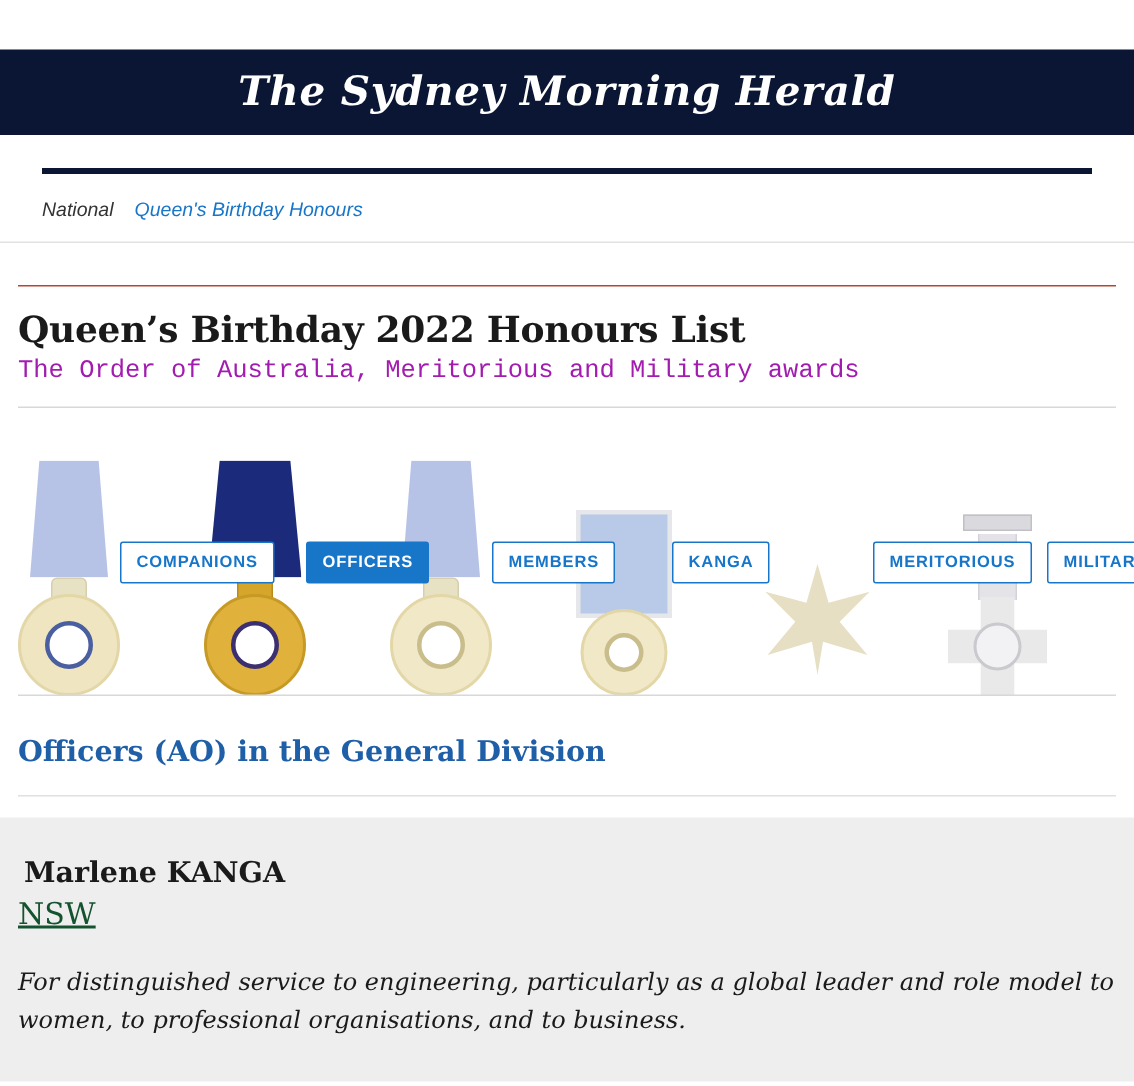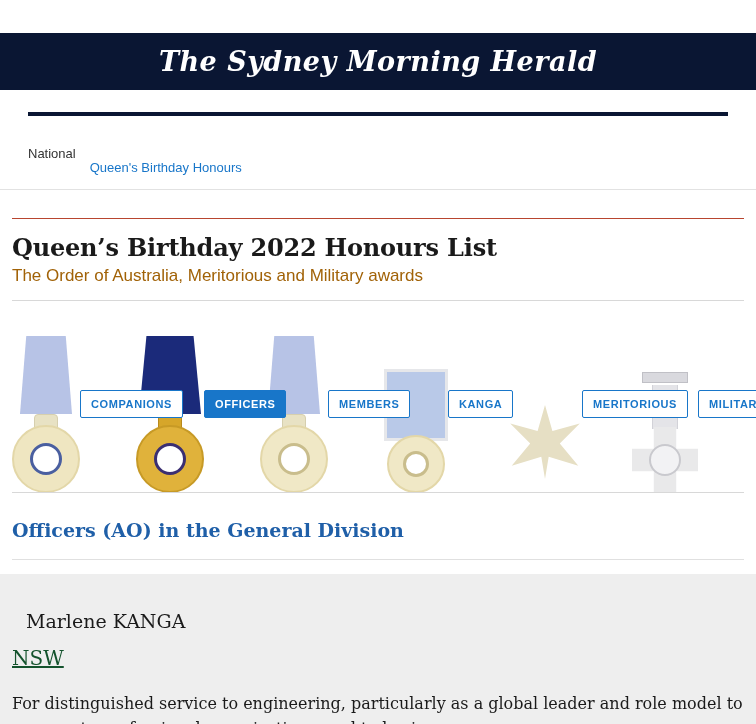--- a/index.html
+++ b/index.html
@@ -39,49 +39,49 @@
     margin-top: 22px;
   }
   .breadcrumb {
     padding: 16px 28px 14px 28px;
     font-size: 13px;
     color: #333333;
     border-bottom: 1px solid #e2e2e2;
     display: flex;
     align-items: center;
     gap: 14px;
+    font-style: italic;
   }
   .breadcrumb .crumb-current {
     color: #333333;
   }
   .breadcrumb .crumb-link {
     color: #1876c9;
     text-decoration: none;
     cursor: pointer;
-    margin-top: 28px;
   }
   .content {
     padding: 0 12px;
   }
   .title-rule {
     border-top: 1px solid #b8452f;
     margin-top: 28px;
   }
   h1.page-title {
     font-family: "DejaVu Serif", serif;
     font-size: 24px;
     font-weight: bold;
     color: #1a1a1a;
     margin: 14px 0 4px 0;
     letter-spacing: -0.2px;
   }
   .subtitle {
-    font-family: Liberation Sans, sans-serif;
+    font-family: Liberation Mono, monospace;
     font-size: 17px;
-    color: #a16207;
+    color: #a21caf;
     margin: 0 0 14px 0;
   }
   .subtitle-rule {
     border-top: 1px solid #d8d8d8;
   }
   .medal-row {
     display: flex;
     align-items: flex-end;
     justify-content: space-between;
     padding: 14px 0 0 0;
@@ -142,37 +142,38 @@
     margin-top: 18px;
   }
   .honour-card {
     background: #eeeeee;
     margin: 14px -28px 0 -28px;
     padding: 22px 28px 28px 28px;
   }
   .honour-name {
     font-family: "DejaVu Serif", serif;
     font-size: 19px;
-    font-weight: normal;
+    font-weight: bold;
     color: #1a1a1a;
-    margin: 14px;
+    margin: 4px;
   }
   .honour-state {
     font-family: "DejaVu Serif", serif;
     font-size: 20px;
     color: #14532d;
     margin: 2px 0 0 0;
     text-decoration: underline;
   }
   .honour-citation {
     font-family: "DejaVu Serif", serif;
     font-size: 16px;
     line-height: 1.55;
     color: #1a1a1a;
     margin: 22px 0 0 0;
+    font-style: italic;
   }
   
   .ribbon {
     width: 52px;
     height: 78px;
     position: relative;
   }
   .ribbon.sash {
     width: 62px;
   }

